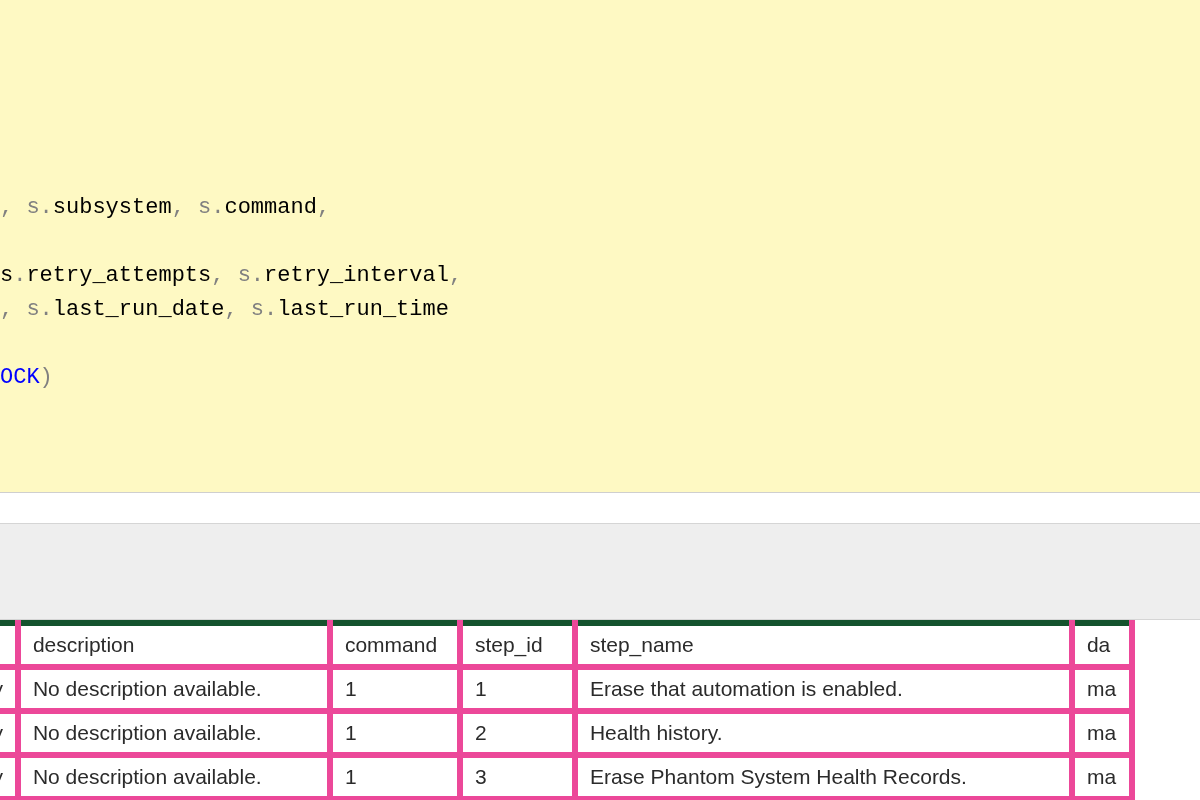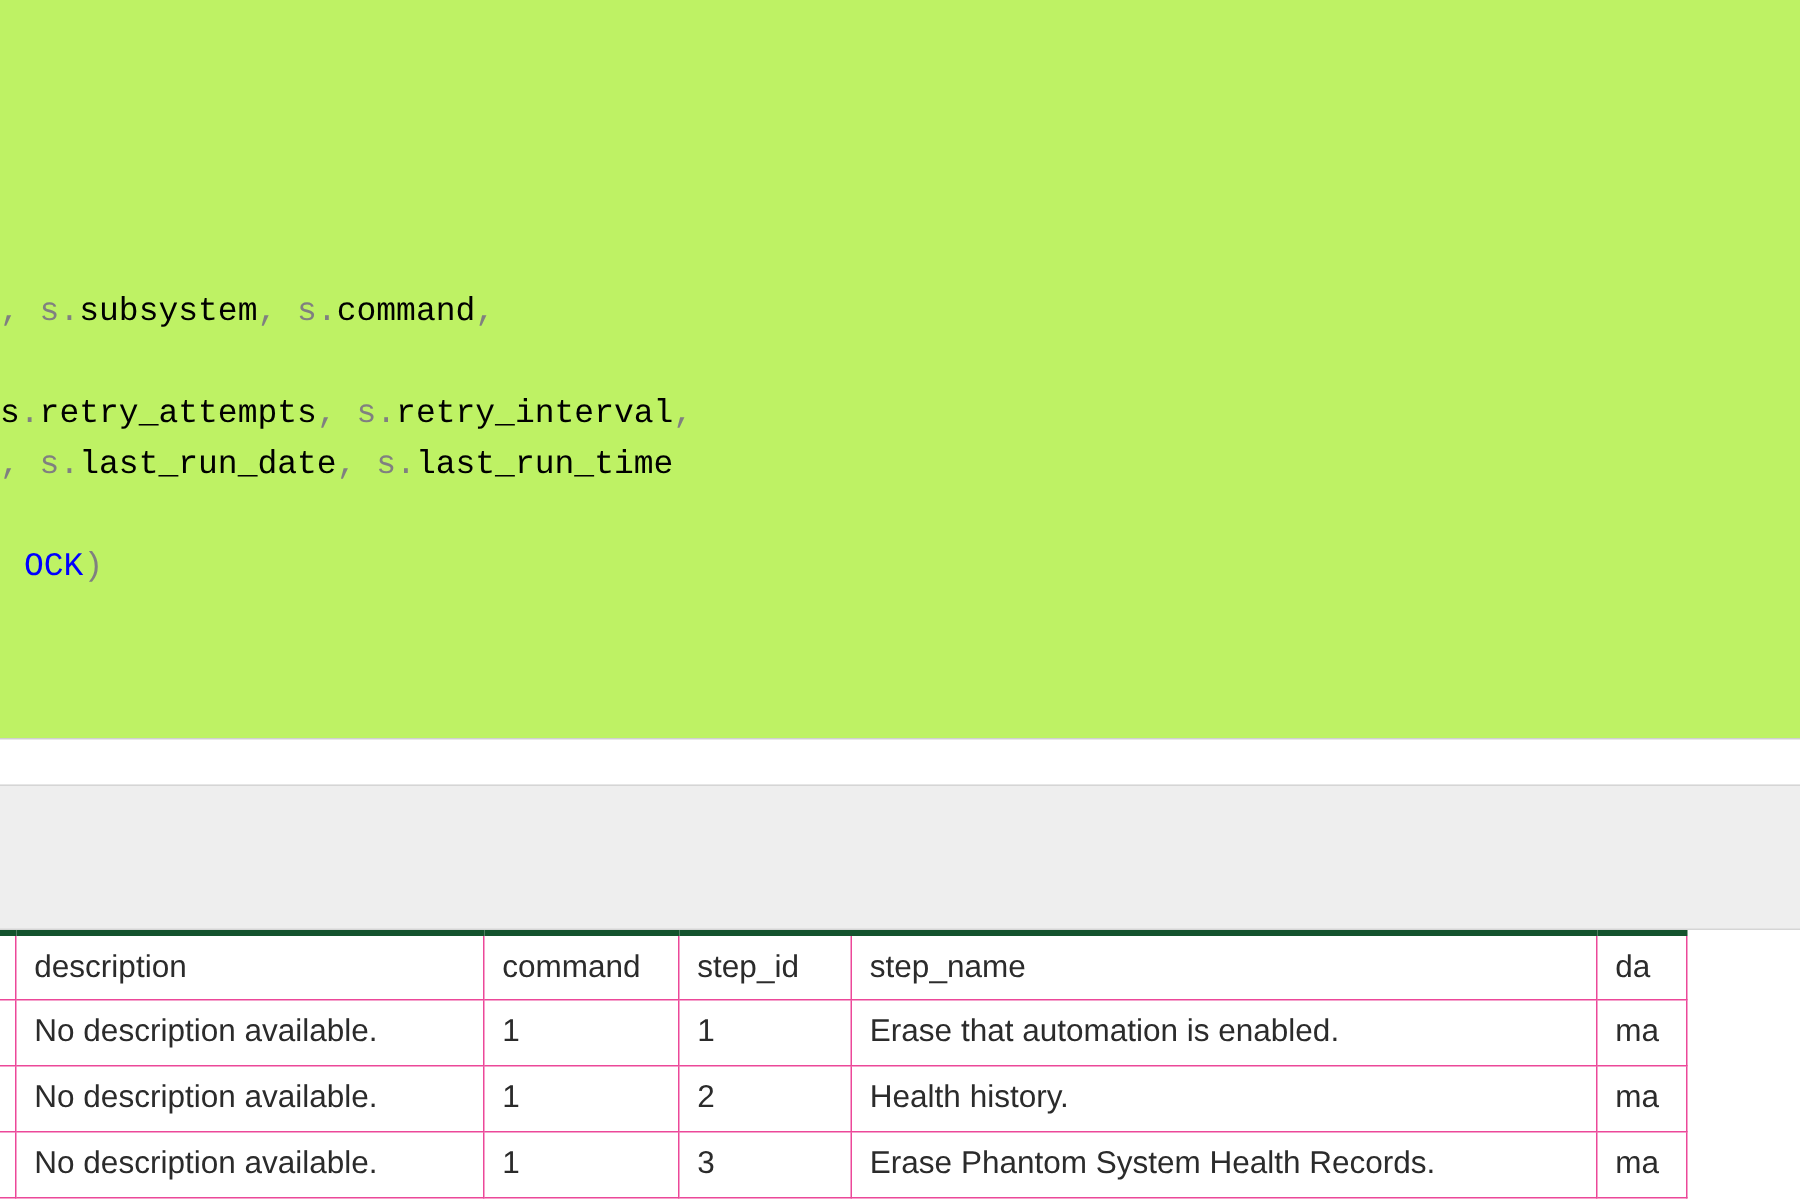--- a/index.html
+++ b/index.html
@@ -10,31 +10,31 @@
     background: #fff;
     font-family: Arial, Helvetica, sans-serif;
     font-size: 20.5px;
     color: #2b2b2b;
   }
   
   .editor {
     position: absolute;
     left: 0; top: 0; right: 0;
     height: 492px;
-    background: #bef264;
+    background: #fef9c3;
     font-family: Consolas, "Courier New", monospace;
     font-size: 22px;
     line-height: 1.55;
     color: #2b2b2b;
     white-space: pre;
     overflow: hidden;
   }
   .editor .line { display: block; }
   .tok-gray   { color: #808080; }
-  .tok-blue   { color: #0000FF; margin-left: 16px; }
+  .tok-blue   { color: #0000FF; }
   .tok-black  { color: #000000; }
 
   
   .splitter {
     position: absolute;
     left: 0; right: 0;
     top: 492px;
     height: 31px;
     background: #fff;
     border-top: 1px solid #cfcfcf;
@@ -59,32 +59,32 @@
     overflow: hidden;
   }
   table.results {
     border-collapse: collapse;
     table-layout: fixed;
     font-family: Arial, Helvetica, sans-serif;
     font-size: 21px;
     color: #2b2b2b;
   }
   table.results th, table.results td {
-    border: 1px solid #ec4899;
+    border: 6px solid #ec4899;
     padding: 5px 12px 5px 12px;
     text-align: left;
     vertical-align: middle;
     height: 44px;
     overflow: hidden;
     white-space: nowrap;
   }
   table.results th {
     font-weight: 400;
     background: #ffffff;
-    border-top: 4px solid #14532d;
+    border-top: 6px solid #14532d;
   }
   
   .col-name     { width: 120px; }
   .col-desc     { width: 312px; }
   .col-enabled  { width: 130px; }
   .col-stepid   { width: 115px; }
   .col-stepname { width: 497px; }
   .col-db       { width: 60px;  }
 
   

